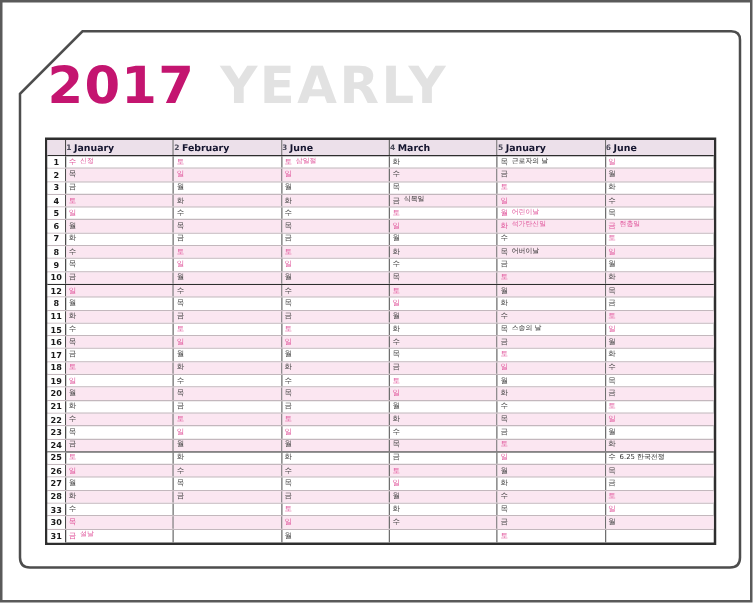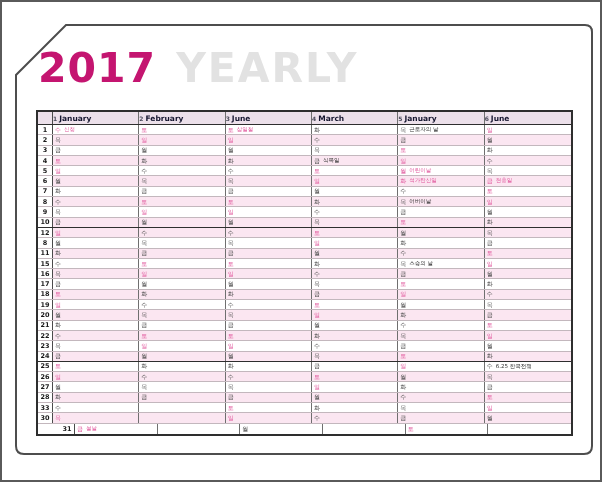--- a/index.html
+++ b/index.html
@@ -26,21 +26,21 @@
   .cal {
     position: absolute; left: 34px; top: 108px; width: 537px;
     border: 2px solid #2e2e2e; background: #fff;
   }
   .row {
     display: grid;
     grid-template-columns: 15px repeat(6, 1fr);
     height: 10.3px;
     border-bottom: 1px solid #c3b7bd;
   }
-  .row:last-child { border-bottom: none; padding-left: 22px; }
+  .row:last-child { border-bottom: none; }
   .row.thick { border-bottom: 1.6px solid #2e2e2e; }
   .header-row {
     height: 13px; background: #ece0ea;
     border-bottom: 1.4px solid #2e2e2e;
   }
   .cell { border-right: 1px solid #6f6f6f; overflow: hidden; }
   .cell:last-child { border-right: none; }
   .header-row .cell { display: flex; align-items: center; justify-content: flex-start; background: #ece0ea; }
   .numcell {
     font-size: 6.5px; font-weight: bold; color: #1a1a1a;

